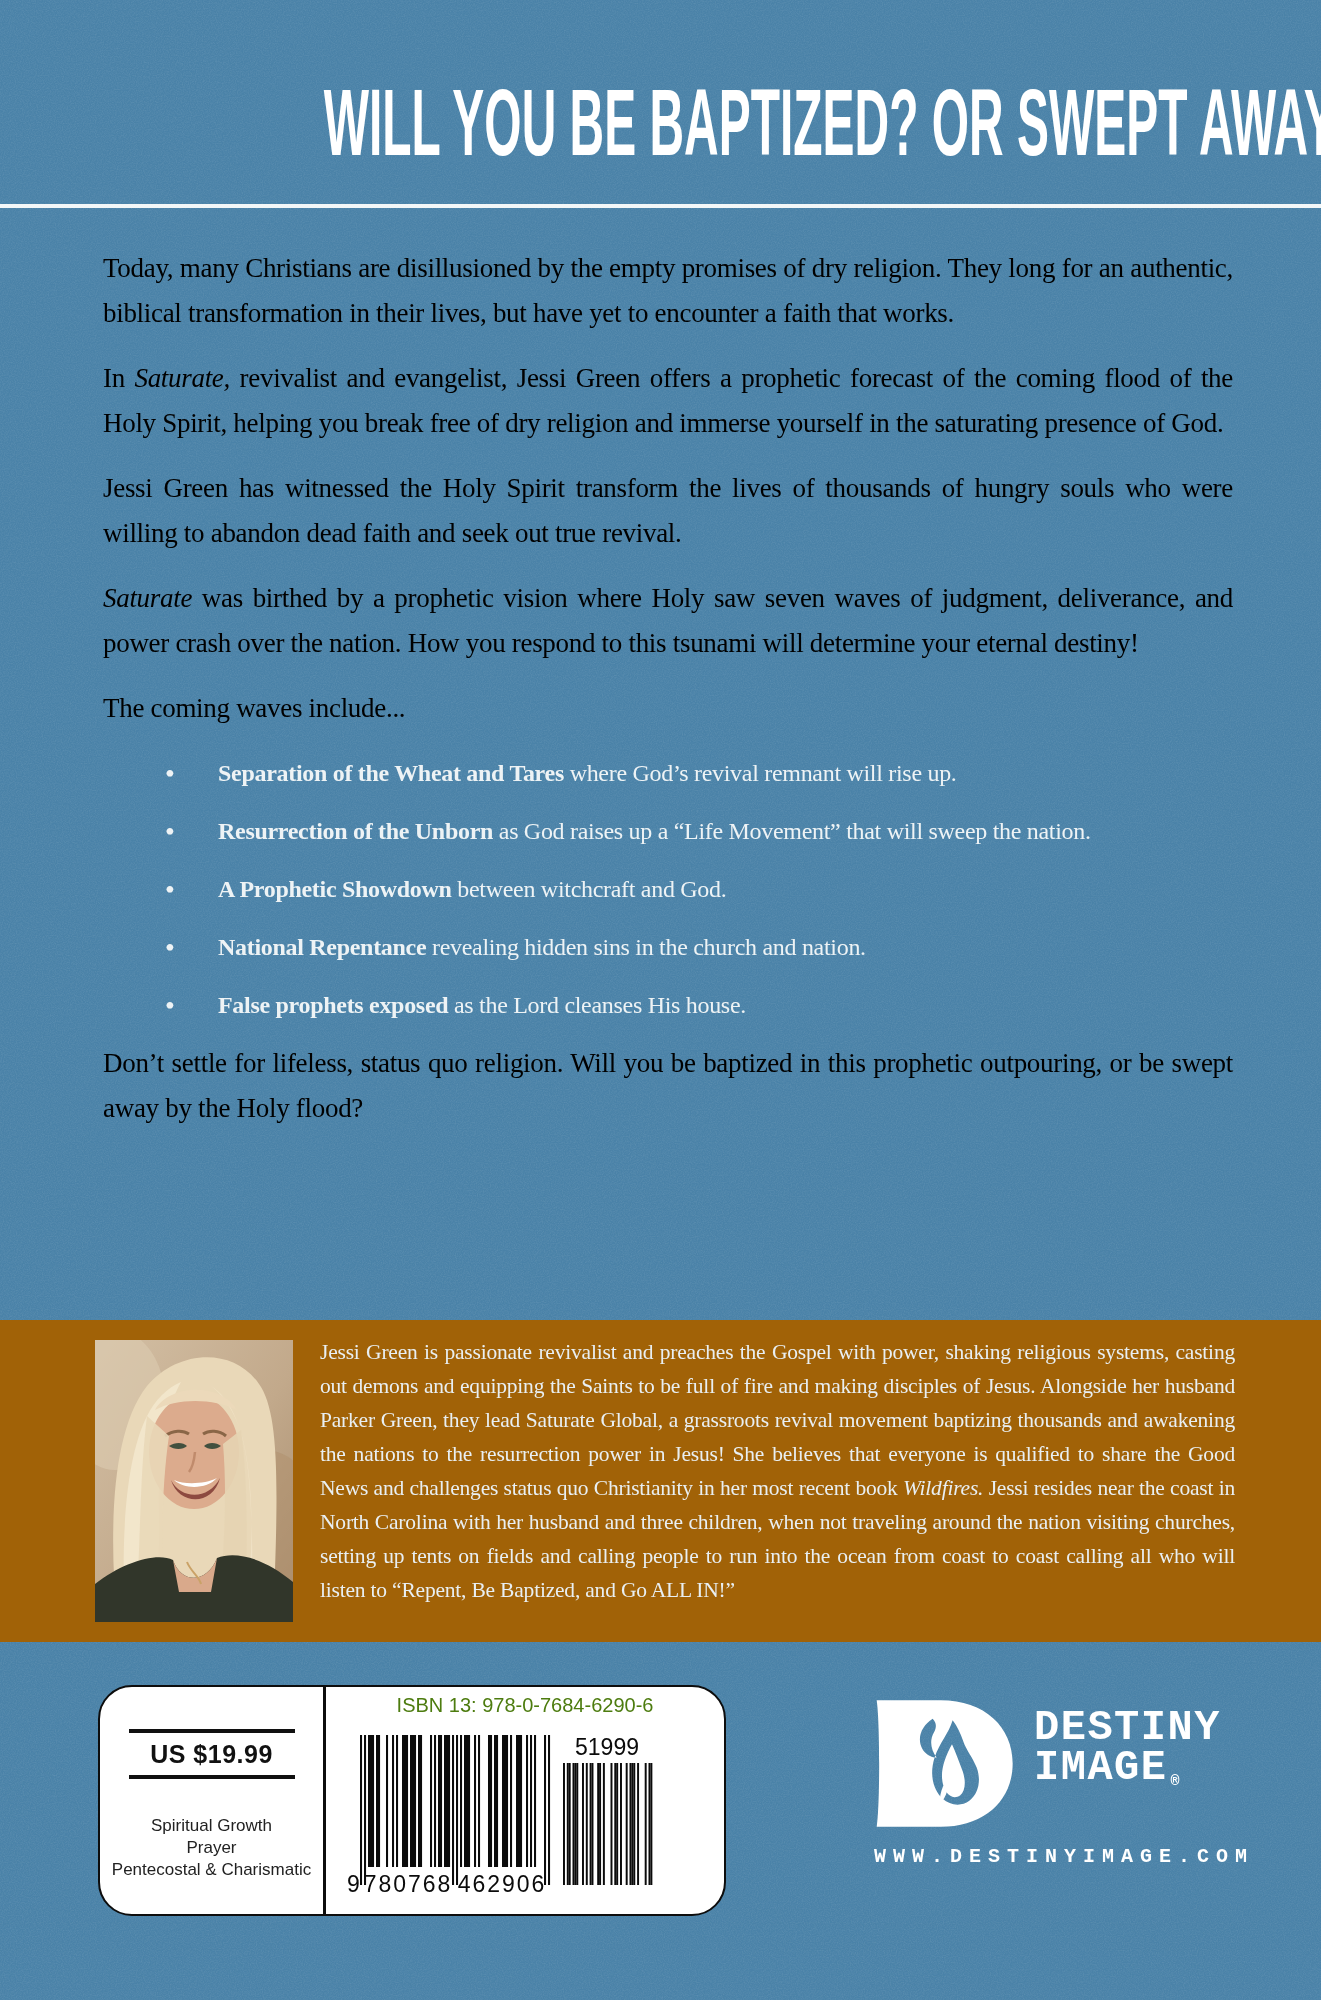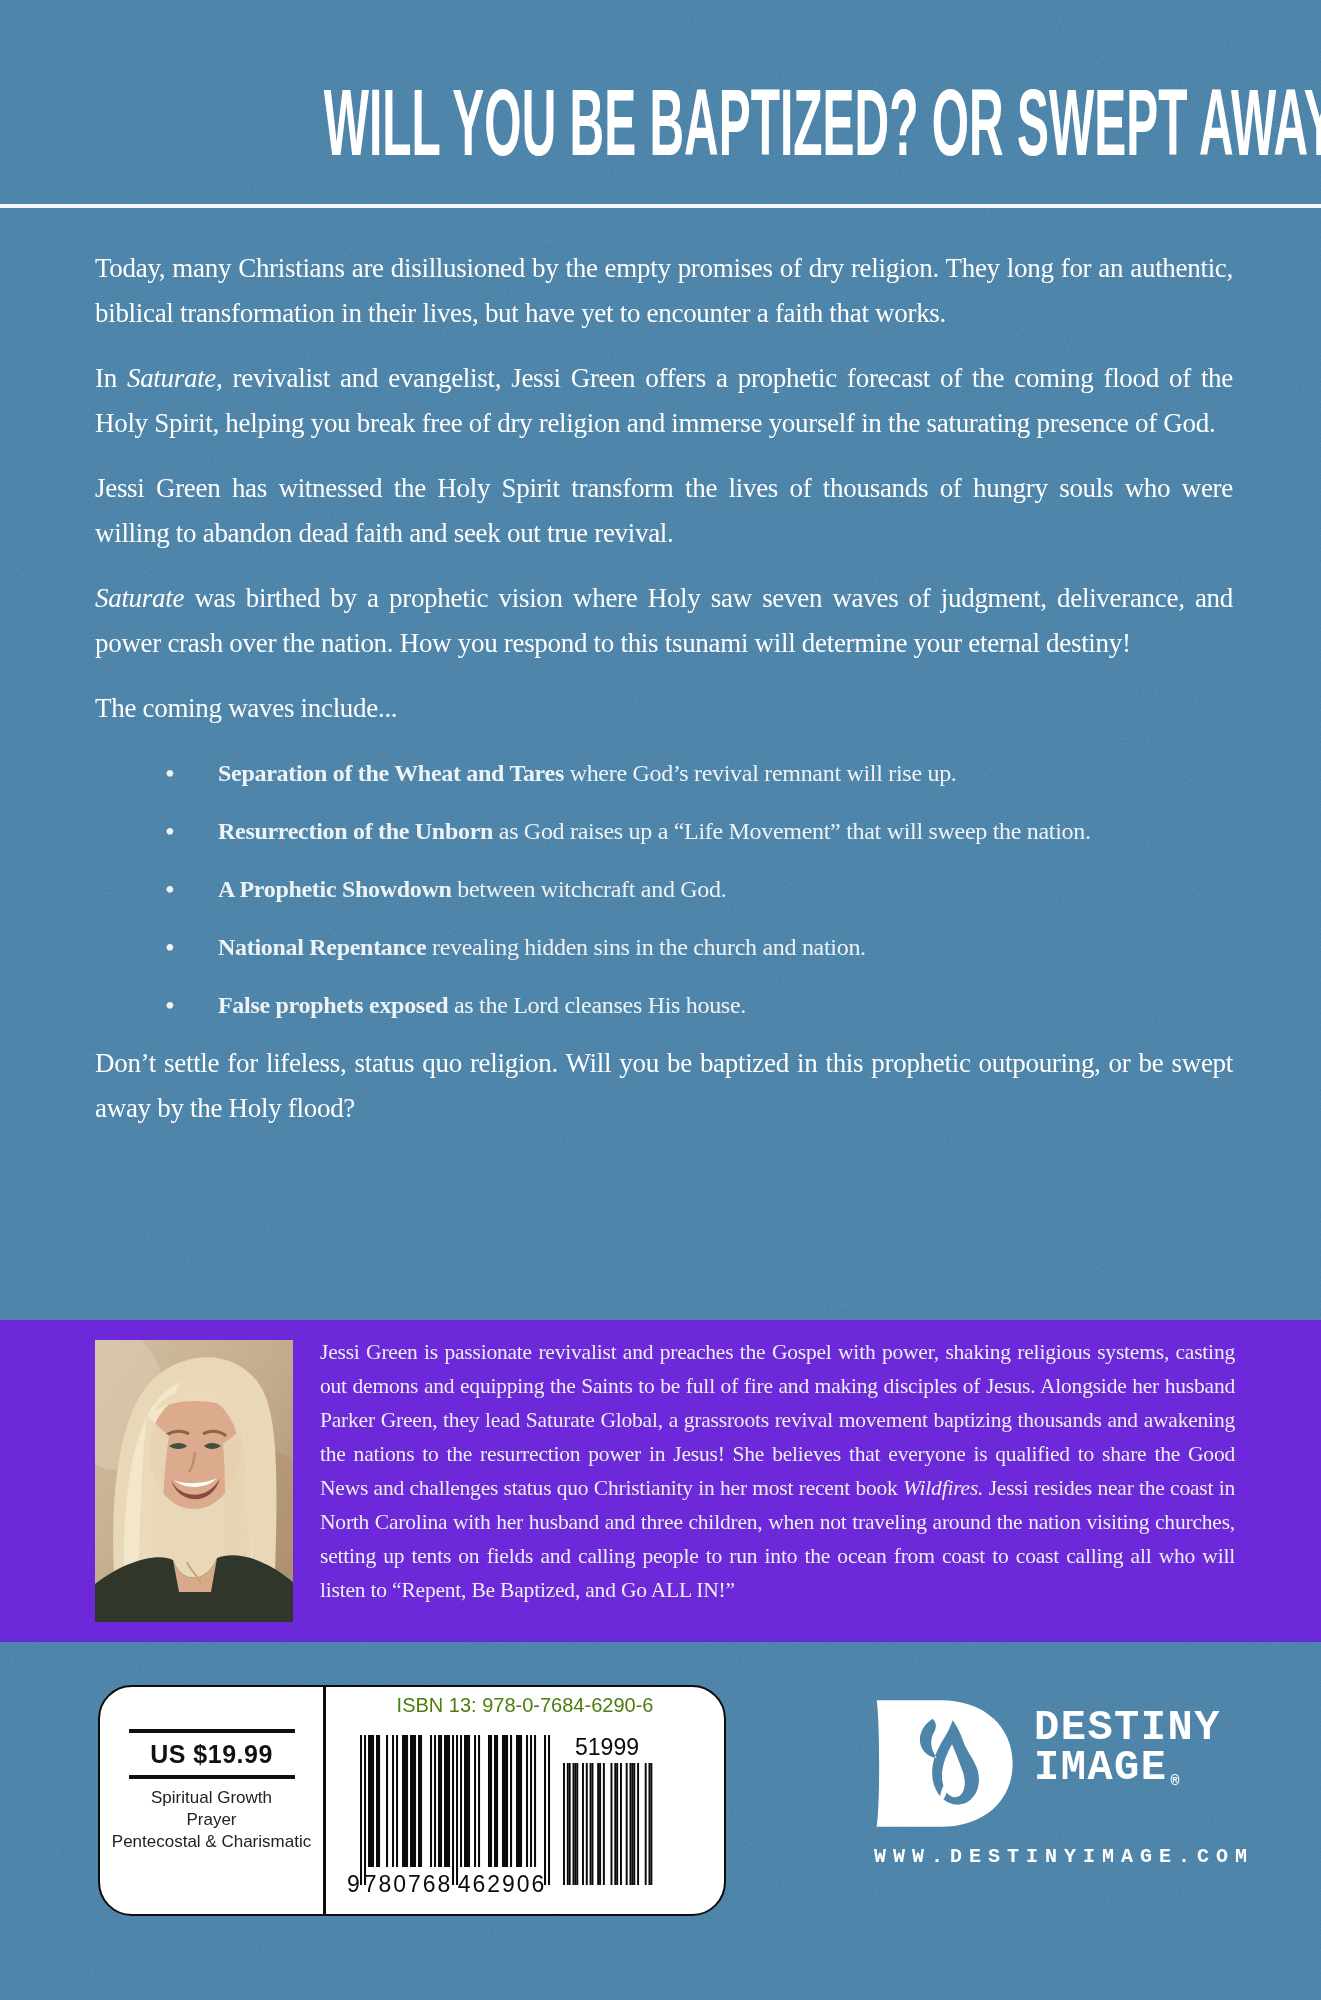--- a/index.html
+++ b/index.html
@@ -15,37 +15,37 @@
   .headline{
     margin-top:76px; text-align:center; white-space:nowrap;
     font-family:"Liberation Sans", sans-serif; font-weight:bold;
     font-size:94px; line-height:94px; color:#ffffff;
     transform:scaleX(0.51); transform-origin:50% 50%;
   }
   .rule{height:4px;background:#f3f7f8;margin-top:34px;}
   .copy{padding:0 88px 0 95px;}
   .copy p{
     font-size:27px; line-height:45px; letter-spacing:-0.3px;
-    text-align:justify; margin:0 0 20px 0; color:#ffffff;
+    text-align:justify; margin:0 0 20px 8px; color:#000000;
   }
   .copy p.first{margin-top:38px;}
   .copy em{font-style:italic;}
   .copy strong{font-weight:bold;}
   ul.waves{list-style:none;margin:6px 0 0 0;padding:0 0 0 70px;}
   ul.waves li{
     position:relative;padding-left:53px;margin:13px 0;
     font-size:24px;line-height:45px;letter-spacing:-0.3px;text-align:justify;
   }
   ul.waves li::before{content:"\2022";position:absolute;left:0;top:0;font-size:28px;}
   .closing{margin-top:20px;}
 
   
   .bio-band{
     position:absolute;left:0;top:1320px;width:1321px;height:322px;
-    background:#6d28d9;display:flex;align-items:flex-start;overflow:hidden;
+    background:#a16207;display:flex;align-items:flex-start;overflow:hidden;
   }
   .photo{flex:none;margin:20px 0 0 95px;width:198px;height:282px;display:block;}
   .bio-text{
     margin:15px 86px 0 27px; font-size:21.5px; line-height:34px;
     letter-spacing:-0.2px; text-align:justify; color:#e9eff2;
   }
   .bio-text em{font-style:italic;}
 
   
   .bc-box{
@@ -53,21 +53,21 @@
     background:#ffffff;border:2px solid #0d0d0d;border-radius:34px;
     display:flex;color:#111;font-family:"Liberation Sans", sans-serif;
   }
   .bc-left{
     width:226px;flex:none;border-right:3px solid #0d0d0d;
     display:flex;flex-direction:column;align-items:center;padding-top:42px;
     box-sizing:border-box;
   }
   .bc-rule{width:166px;height:4px;background:#101010;}
   .bc-price{font-size:25px;font-weight:bold;margin:7px 0 6px 0;letter-spacing:0.5px;}
-  .bc-cats{margin-top:8px;font-size:17px;line-height:22px;text-align:center;color:#222;}
+  .bc-cats{margin-top:36px;font-size:17px;line-height:22px;text-align:center;color:#222;}
   .bc-right{flex:1;position:relative;}
   .bc-isbn{position:absolute;left:0;right:0;top:7px;text-align:center;font-size:20px;color:#4d7c0f;}
   .ean{position:absolute;left:18px;top:48px;}
   .sup{position:absolute;left:234px;top:50px;}
   .ean rect,.sup rect{fill:#0b0b0b;}
   .ean text,.sup text{
     font-family:"Liberation Sans", sans-serif;font-size:23px;fill:#0b0b0b;
   }
 
   

